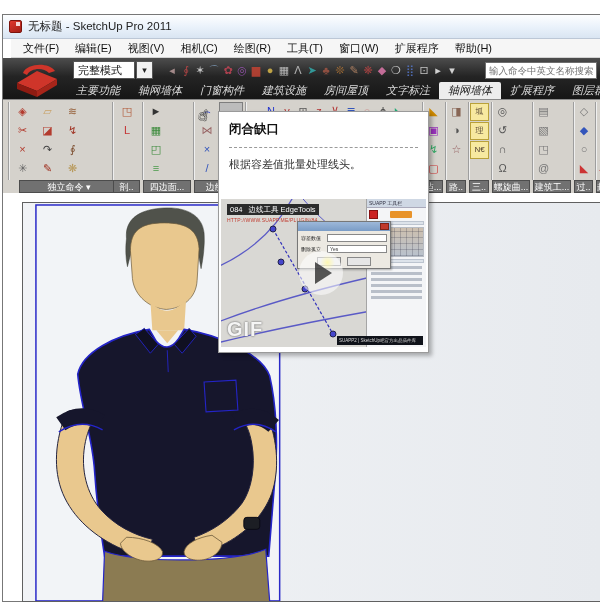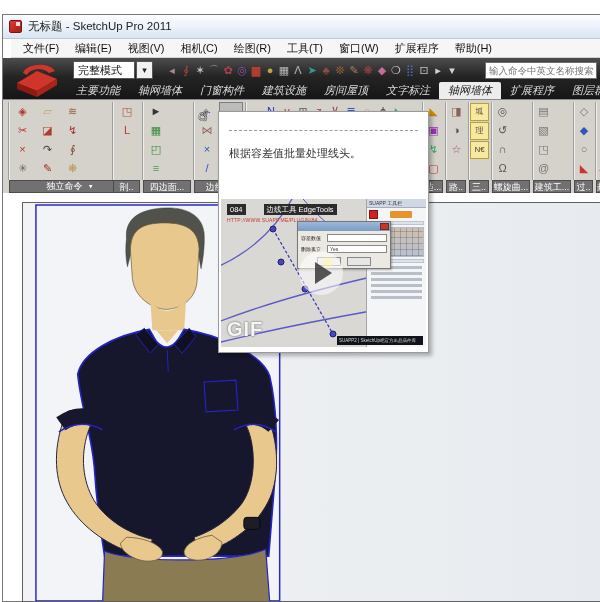--- a/index.html
+++ b/index.html
@@ -50,37 +50,37 @@
   .canvas{position:absolute;left:0;top:178px;right:0;bottom:0;background:#fff;}
   .viewport{position:absolute;left:19px;top:9px;right:-1px;bottom:-1px;border:1px solid #606060;
     background:linear-gradient(90deg,#f1f3f6,#e7eaee);overflow:hidden;}
   
   .popup{position:absolute;left:215px;top:96px;width:211px;z-index:50;background:#fff;
     border:1px solid #9a9a9a;box-shadow:3px 3px 4px rgba(0,0,0,.28);}
   .tipsec{padding:9px 10px 6px 10px;height:87px;}
   .tiptitle{font-size:12.5px;font-weight:bold;color:#111;}
   .tipsub{font-size:12px;color:#3c3c3c;margin-top:7px;}
   .tipdiv{border-top:1px dashed #9a9a9a;margin-top:9px;}
-  .tipdesc{font-size:11px;color:#333;margin-top:15px;}
+  .tipdesc{font-size:11px;color:#333;margin-top:9px;}
   .thumb{position:relative;margin:0 2px;height:148px;background:#d9d8d4;overflow:hidden;}
   .panel{position:absolute;right:0;top:0;width:60px;bottom:0;background:#f4f5f7;border-left:1px solid #a5a5a5;}
   .paneltitle{height:9px;background:#cfd8e4;font-size:5px;color:#334;line-height:9px;padding-left:2px;
     border-bottom:1px solid #aab;overflow:hidden;}
   .prow{display:flex;align-items:center;margin:2px 2px 0 2px;}
   .redsq{width:9px;height:9px;background:#cc2222;border:1px solid #881111;}
   .orangebtn{width:22px;height:7px;background:#e8932a;border-radius:1px;margin-left:12px;}
   .pbar{height:4px;background:#dde3ea;border:1px solid #bcc4cf;margin:2px 2px 0 2px;}
   .pgrid{height:30px;margin:2px 2px 0 2px;border:1px solid #b7bcc4;
     background-image:repeating-linear-gradient(0deg,rgba(40,40,60,.22) 0 1px,transparent 1px 6px),
       repeating-linear-gradient(90deg,rgba(40,40,60,.22) 0 1px,transparent 1px 6px),
       linear-gradient(#cdbfae,#b9c2cd);}
   .pline{height:3px;background:#b9bfc9;margin:3px 4px 0 4px;}
   .badge{position:absolute;left:6px;top:5px;display:flex;z-index:5;}
   .bnum,.btitle{background:#2b2b2b;color:#fff;font-size:7.5px;line-height:11px;padding:0 3px;}
-  .btitle{margin-left:18px;}
+  .btitle{margin-left:0;}
   .purl{position:absolute;left:6px;top:18px;font-size:5px;color:#c03a2e;z-index:5;letter-spacing:.2px;}
   .play{position:absolute;left:78px;top:52px;width:44px;height:44px;border-radius:50%;
     background:rgba(255,255,255,.55);z-index:6;cursor:pointer;}
   .play::after{content:"";position:absolute;left:16px;top:11px;border-left:17px solid rgba(45,45,45,.8);
     border-top:11px solid transparent;border-bottom:11px solid transparent;}
   .gifmark{position:absolute;left:6px;bottom:6px;font-size:20px;font-weight:bold;letter-spacing:1px;
     color:rgba(255,255,255,.92);text-shadow:0 0 2px #808080,0 0 2px #808080;z-index:6;}
   .banner{position:absolute;right:3px;bottom:12px;width:86px;height:18px;z-index:6;
     background:linear-gradient(#2a3146,#181d2c);display:flex;align-items:center;padding-left:3px;}
   .bsq{width:10px;height:10px;background:#3a6bd6;color:#fff;font-size:7px;line-height:10px;
@@ -188,21 +188,21 @@
         <span class="pic" style="width: 25px; color: rgb(179, 59, 46);">×</span>
         <span class="pic" style="width: 25px; color: rgb(68, 68, 68);">↷</span>
         <span class="pic" style="width: 25px; color: rgb(122, 74, 42);">∮</span>
         <span class="pic" style="width: 25px; color: rgb(102, 102, 102);">✳</span>
         <span class="pic" style="width: 25px; color: rgb(160, 50, 34);">✎</span>
         <span class="pic" style="width: 25px; color: rgb(184, 153, 90);">❋</span>
         <span class="pic" style="width: 25px; color: rgb(42, 138, 138);">➤</span>
         <span class="pic" style="width: 25px; color: rgb(138, 106, 58);">&lt;</span>
         <span class="pic" style="width: 25px; color: rgb(68, 68, 68);">►</span>
       </div>
-      <div class="plabel" style="left: 6px; width: 122px; font-family: Liberation Mono, monospace;">独立命令 ▾</div>
+      <div class="plabel" style="left: 16px; width: 100px;">独立命令 ▾</div>
       <div class="pgroup" style="left: 110px; width: 27px;">
         <span class="pic" style="width: 27px; color: rgb(176, 85, 51);">◳</span>
         <span class="pic" style="width: 27px; color: rgb(196, 51, 51);">L</span>
       </div>
       <div class="plabel" style="left: 110px; width: 27px;">剖..</div>
       <div class="pgroup" style="left: 140px; width: 48px;">
         <span class="pic" style="width: 24px; color: rgb(51, 51, 51);">►</span>
         <span class="pic" style="width: 24px; color: rgb(58, 138, 58);">▦</span>
         <span class="pic" style="width: 24px; color: rgb(58, 138, 58);">◰</span>
         <span class="pic" style="width: 24px; color: rgb(74, 154, 74);">≡</span>
@@ -321,20 +321,21 @@
         <path d="M104,336 C120,336 136,342 140,350 C142,358 130,362 118,359 C106,356 98,348 98,342 Z" fill="#e9c88e" stroke="#6b5a3a" stroke-width="0.8"></path>
         <path d="M190,334 C176,336 164,342 162,350 C161,357 172,361 184,358 C194,355 200,348 200,341 Z" fill="#e9c88e" stroke="#6b5a3a" stroke-width="0.8"></path>
 
         <rect x="222" y="316" width="16" height="12" rx="3" fill="#1c1e24" stroke="#0a0a14"></rect>
       </svg>
     </div>
   </div>
 
   <div class="popup">
     <div class="tipsec">
+      <div class="tiptitle">闭合缺口</div>
       <div class="tipdiv"></div>
       <div class="tipdesc">根据容差值批量处理线头。</div>
     </div>
     <div class="thumb">
       <svg width="207" height="148" viewBox="0 0 207 148" style="position:absolute;left:0;top:0;">
         <path d="M-8,70 Q50,45 75,-8" stroke="#5a5ac6" stroke-width="1.3" fill="none"></path>
         <path d="M-8,125 Q55,100 150,78" stroke="#5a5ac6" stroke-width="1.3" fill="none"></path>
         <path d="M-8,145 Q60,128 150,112" stroke="#5a5ac6" stroke-width="1.3" fill="none"></path>
         <path d="M75,-8 Q110,35 147,52" stroke="#5a5ac6" stroke-width="1" fill="none"></path>
         <path d="M52,30 L112,135" stroke="#3333bb" stroke-width="1.2" stroke-dasharray="3,2" fill="none"></path>

